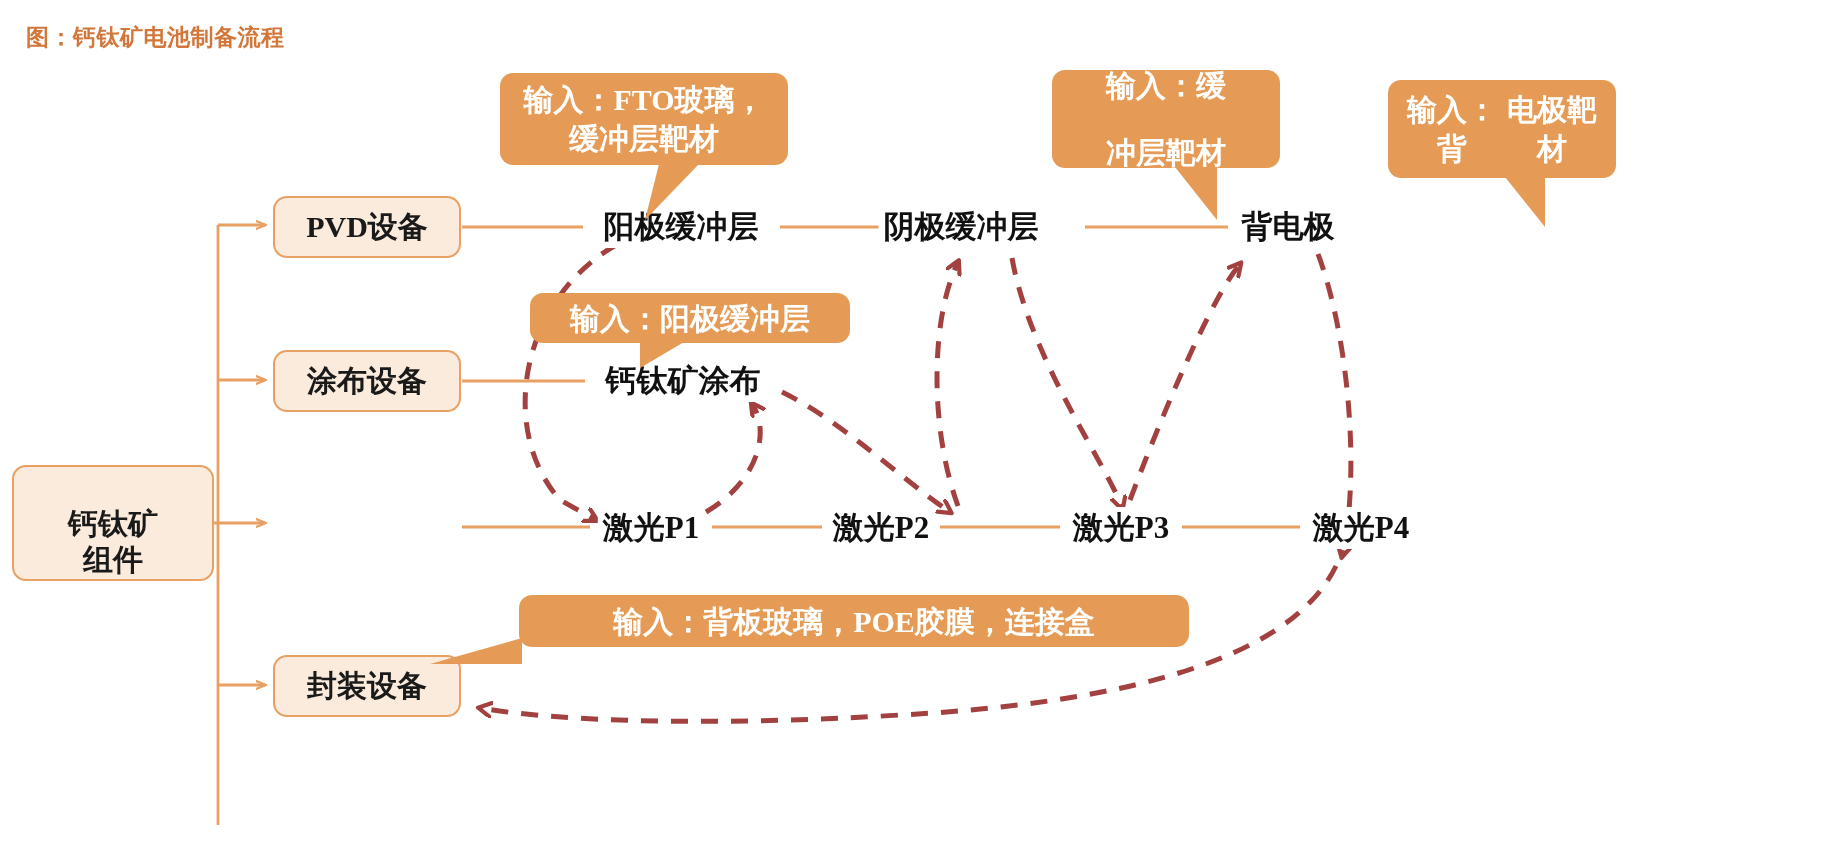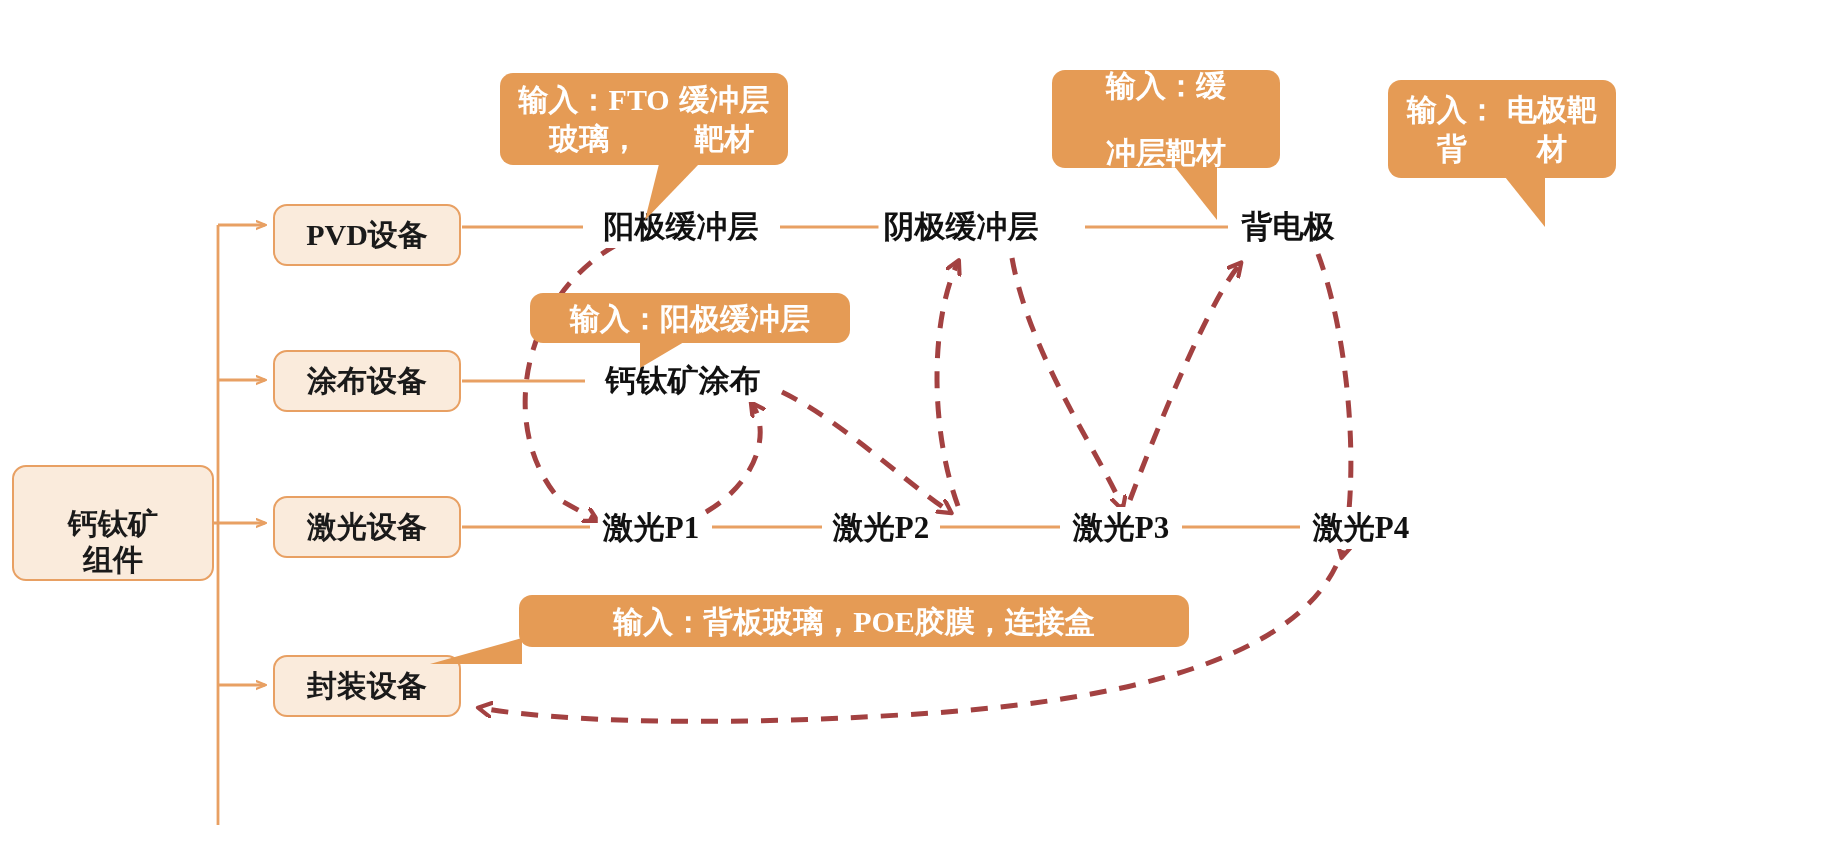--- a/index.html
+++ b/index.html
@@ -71,20 +71,21 @@
     padding:6px 14px;
     white-space:pre-line;
   }
   .tail{position:absolute;width:0;height:0;}
 </style>
 </head>
 <body>
 
 <div id="stage">
 
+  <div class="title">图：钙钛矿电池制备流程</div>
 
   <svg id="wires" viewBox="0 0 1844 852" xmlns="http://www.w3.org/2000/svg">
     <defs>
       <marker id="arrOrange" markerWidth="11" markerHeight="11" refX="9" refY="5" orient="auto" markerUnits="userSpaceOnUse">
         <path d="M0,1 L10,5 L0,9" fill="none" stroke="#E8A063" stroke-width="2.3" stroke-linecap="round" stroke-linejoin="round"></path>
       </marker>
       <marker id="arrDash" markerWidth="17" markerHeight="17" refX="12" refY="8" orient="auto" markerUnits="userSpaceOnUse">
         <path d="M1,1 L14,8 L1,15" fill="none" stroke="#A34141" stroke-width="4.2" stroke-linecap="round" stroke-linejoin="round"></path>
       </marker>
     </defs>
@@ -130,40 +131,39 @@
 
       <path d="M1336,566 C1300,640 1180,700 900,715 C720,726 560,722 480,708" marker-end="url(#arrDash)"></path>
     </g>
   </svg>
 
   <div class="eqbox multi" style="left:12px;top:465px;width:202px;height:116px;justify-content:flex-end;">
     <span>钙钛矿</span>
     <span>组件</span>
   </div>
 
-  <div class="eqbox" style="left:273px;top:204px;width:188px;height:62px;text-align:center;">PVD设备</div>
+  <div class="eqbox" style="left:273px;top:196px;width:188px;height:62px;text-align:center;">PVD设备</div>
 
   <div class="eqbox" style="left:273px;top:350px;width:188px;height:62px;">涂布设备</div>
 
-  <div class="eqbox" style="left:273px;top:496px;width:188px;height:62px;">激光设备</div>
 
   <div class="eqbox" style="left:273px;top:655px;width:188px;height:62px;">封装设备</div>
 
   <div class="steplabel" style="left:681px;top:227px;">阳极缓冲层</div>
   <div class="steplabel" style="left:961px;top:227px;">阴极缓冲层</div>
   <div class="steplabel" style="left:1288px;top:227px;">背电极</div>
 
   <div class="steplabel" style="left:683px;top:381px;">钙钛矿涂布</div>
 
   <div class="steplabel" style="left:651px;top:528px;">激光P1</div>
   <div class="steplabel" style="left:881px;top:528px;">激光P2</div>
   <div class="steplabel" style="left:1121px;top:528px;">激光P3</div>
   <div class="steplabel" style="left:1361px;top:528px;">激光P4</div>
 
-  <div class="callout" style="left:500px;top:73px;width:288px;height:92px;">
+  <div class="callout" style="left:500px;top:73px;width:288px;height:92px;flex-direction:column;">
     <span>输入：FTO玻璃，</span>
     <span>缓冲层靶材</span>
   </div>
   <div class="tail" style="left:652px;top:164px;border-left:40px solid #E59B55;border-bottom:56px solid transparent;transform:skewX(-14deg);"></div>
 
   <div class="callout" style="left:1052px;top:70px;width:228px;height:98px;flex-direction:column;gap:28px;">
     <span>输入：缓</span>
     <span>冲层靶材</span>
   </div>
   <div class="tail" style="left:1175px;top:167px;border-right:42px solid #E59B55;border-bottom:53px solid transparent;"></div>

